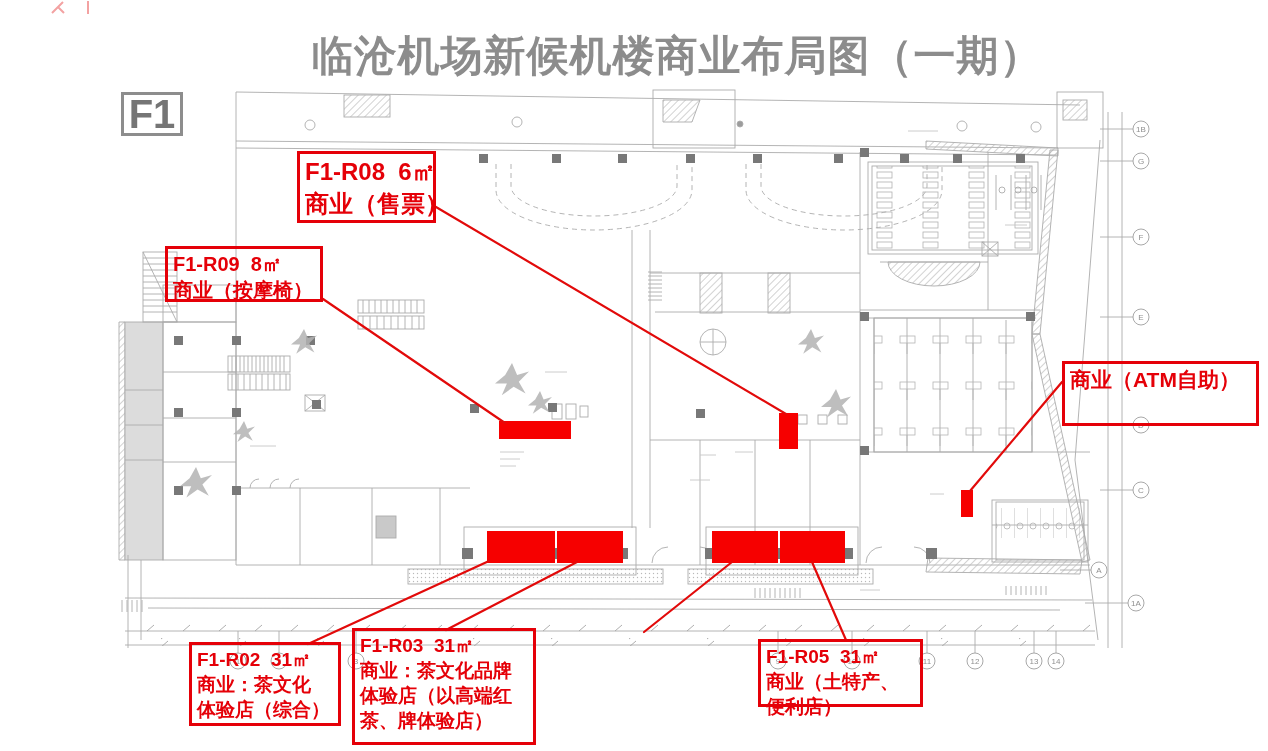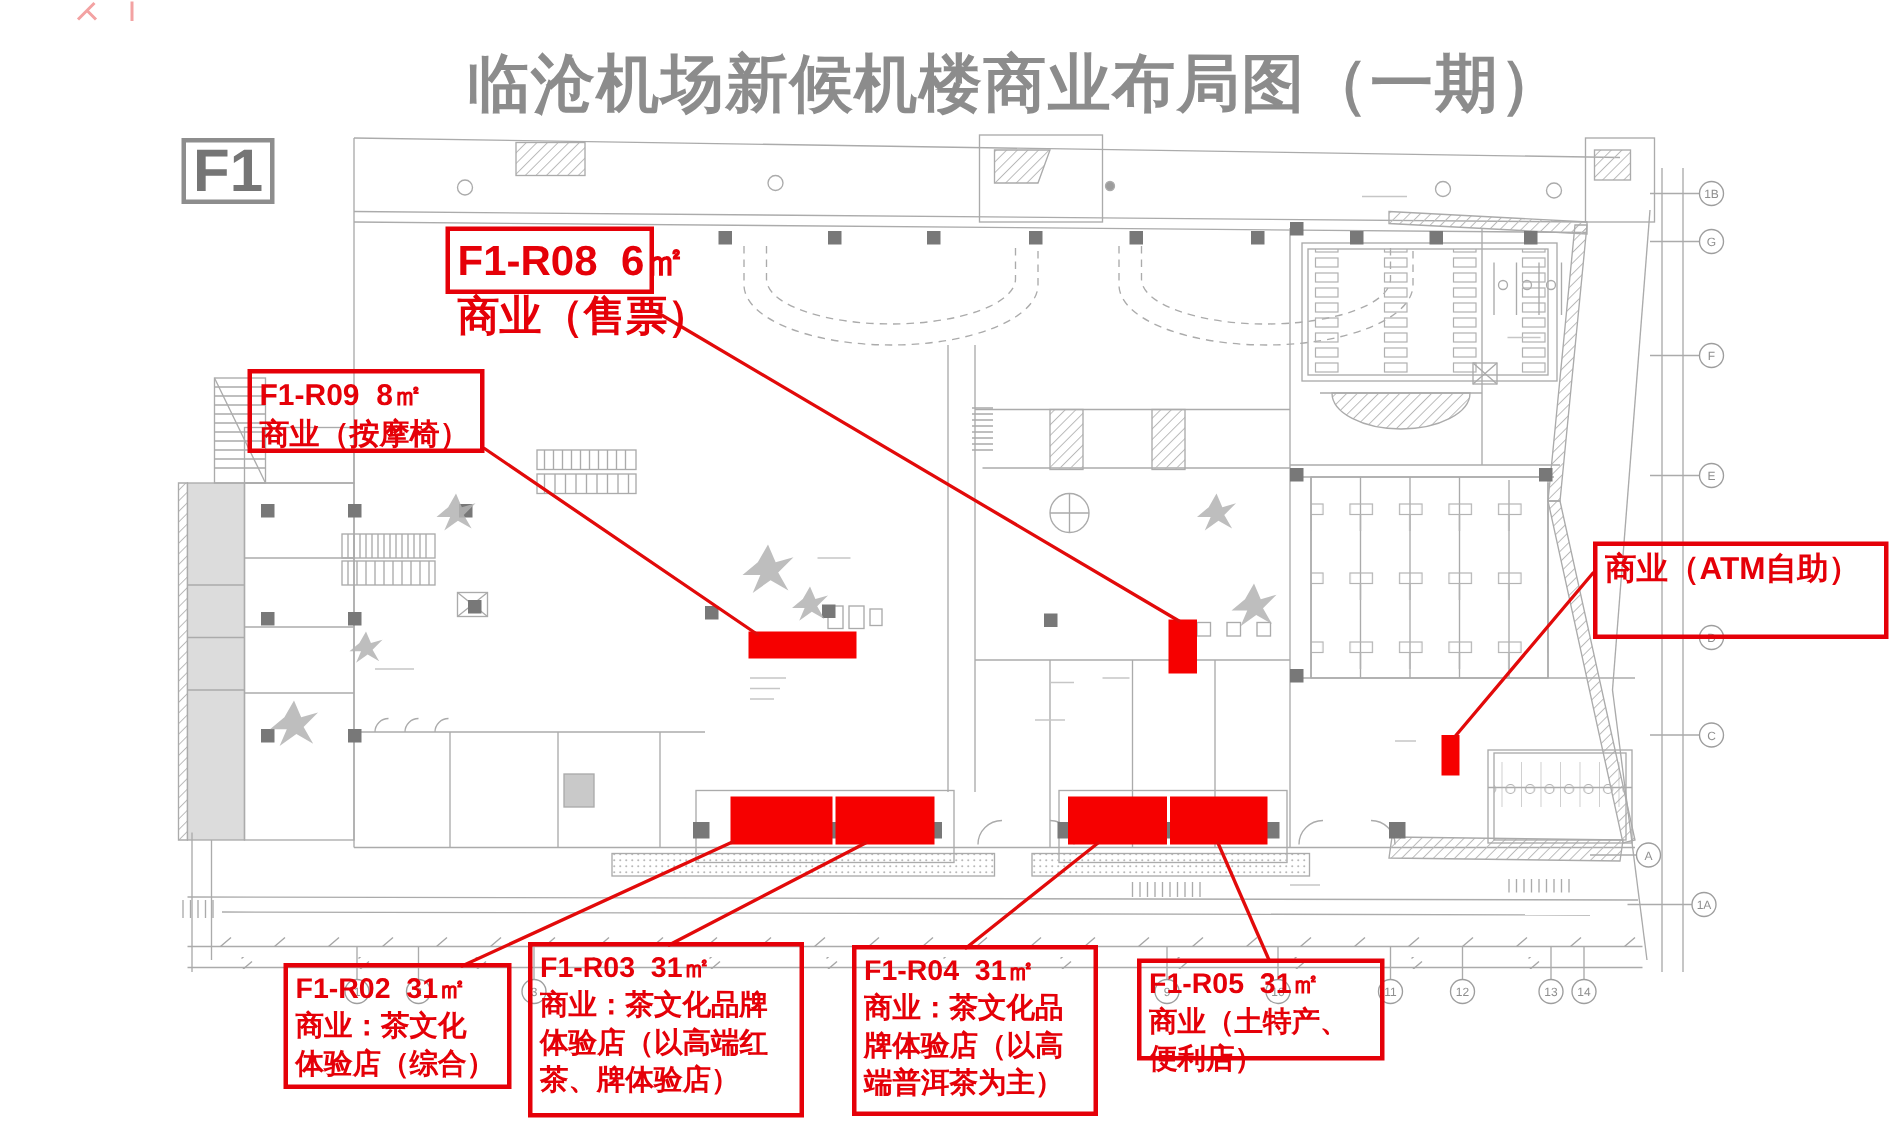--- a/index.html
+++ b/index.html
@@ -7,21 +7,21 @@
           font-family:"Liberation Sans","DejaVu Sans",sans-serif;padding-left:40px;}
   #title{position:absolute;left:46px;right:0;top:28px;text-align:center;
          font-size:42px;font-weight:bold;color:#8c8c8c;letter-spacing:1px;z-index:3;}
   #floorTag{position:absolute;left:121px;top:92px;width:62px;height:44px;z-index:3;
             border:3px solid #8d8d8d;color:#757575;font-size:40px;font-weight:bold;
             display:flex;align-items:center;justify-content:center;box-sizing:border-box;background:#fff;}
   #plan{position:absolute;left:0;top:0;z-index:1;}
   .callout{position:absolute;border:3px solid #e50008;color:#e50008;font-weight:bold;
            padding:2px 5px;box-sizing:border-box;line-height:1.32;z-index:4;background:transparent;}
   .cl{white-space:pre;}
-  #c08{left:297px;top:151px;width:139px;height:45px;font-size:28px;text-align:right;}
+  #c08{left:297px;top:151px;width:139px;height:72px;font-size:24px;text-align:right;}
   #c09{left:165px;top:246px;width:158px;height:56px;font-size:20px;}
   #c07{left:1062px;top:361px;width:197px;height:65px;font-size:21px;}
   #c02{left:189px;top:642px;width:152px;height:84px;font-size:19px;}
   #c03{left:352px;top:628px;width:184px;height:117px;font-size:19px;}
   #c04{left:568px;top:630px;width:164px;height:114px;font-size:19px;}
   #c05{left:758px;top:639px;width:165px;height:68px;font-size:19px;}
 </style>
 </head>
 <body>
 
@@ -343,26 +343,20 @@
     <div class="cl">体验店（综合）</div>
   </div>
 
   <div class="callout" id="c03">
     <div class="cl">F1-R03  31㎡</div>
     <div class="cl">商业：茶文化品牌</div>
     <div class="cl">体验店（以高端红</div>
     <div class="cl">茶、牌体验店）</div>
   </div>
 
-  <div class="callout" id="c04">
-    <div class="cl">F1-R04  31㎡</div>
-    <div class="cl">商业：茶文化品</div>
-    <div class="cl">牌体验店（以高</div>
-    <div class="cl">端普洱茶为主）</div>
-  </div>
 
   <div class="callout" id="c05">
     <div class="cl">F1-R05  31㎡</div>
     <div class="cl">商业（土特产、</div>
     <div class="cl">便利店）</div>
   </div>
 
 </div>
 
 </body></html>

